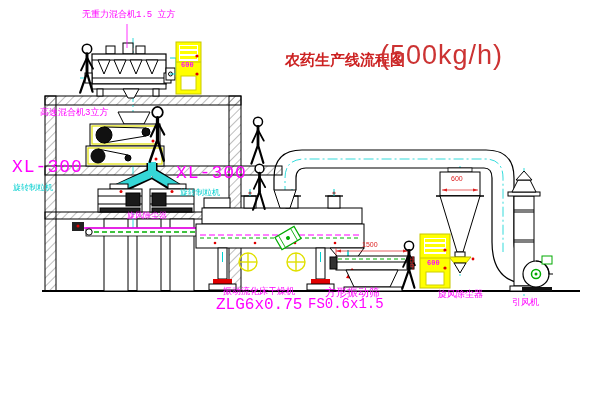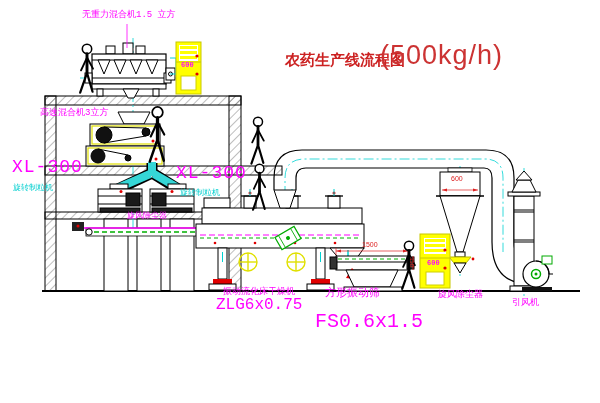--- a/index.html
+++ b/index.html
@@ -13,21 +13,21 @@
   #lbl-gravity-mixer{left:82px;top:11px;font-size:9px;}
   #lbl-speed-mixer{left:40px;top:109px;font-size:9px;}
   #lbl-xl-left{left:12px;top:158px;font-size:18px;letter-spacing:1px;}
   #lbl-gran-left{left:13px;top:184px;font-size:8px;}
   #lbl-xl-right{left:176px;top:164px;font-size:18px;letter-spacing:1px;}
   #lbl-gran-right{left:180px;top:189px;font-size:8px;}
   #lbl-belt{left:127px;top:212px;font-size:8px;}
   #lbl-dryer{left:223px;top:288px;font-size:9px;}
   #lbl-dryer-model{left:216px;top:297px;font-size:16px;}
   #lbl-screen{left:325px;top:288px;font-size:11px;}
-  #lbl-screen-model{left:315px;top:297px;font-size:20px;margin-top:15px;}
+  #lbl-screen-model{left:308px;top:297px;font-size:14px;}
   #lbl-cyclone{left:438px;top:291px;font-size:9px;}
   #lbl-fan{left:512px;top:291px;font-size:9px;margin-top:8px;}
   #dim-1500{left:362px;top:241px;font-size:7px;}
   #dim-600{left:451px;top:175px;font-size:7px;}
   #dim-350{left:415px;top:257px;font-size:6px;transform:rotate(90deg);transform-origin:0 0;}
   #cab1-text{left:181px;top:62px;font-size:7px;font-weight:bold;}
   #cab2-text{left:427px;top:260px;font-size:7px;font-weight:bold;}
   #title-zh{left:285px;top:52px;font-size:15px;font-weight:bold;color:#CC2222;text-align:center;}
   #title-cap{left:368px;top:42px;font-size:27px;color:#CC3333;letter-spacing:1px;margin-left:12px;}
 </style>

